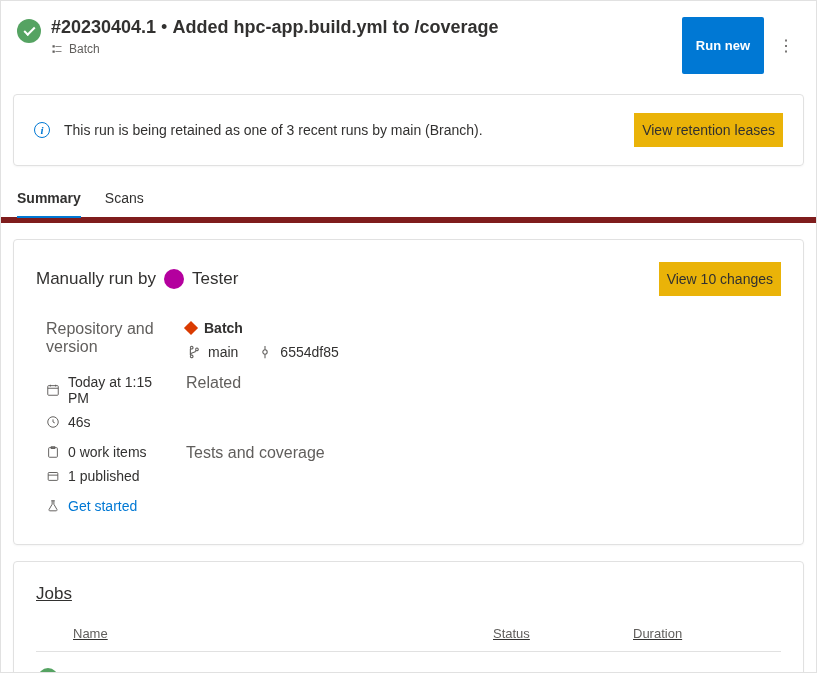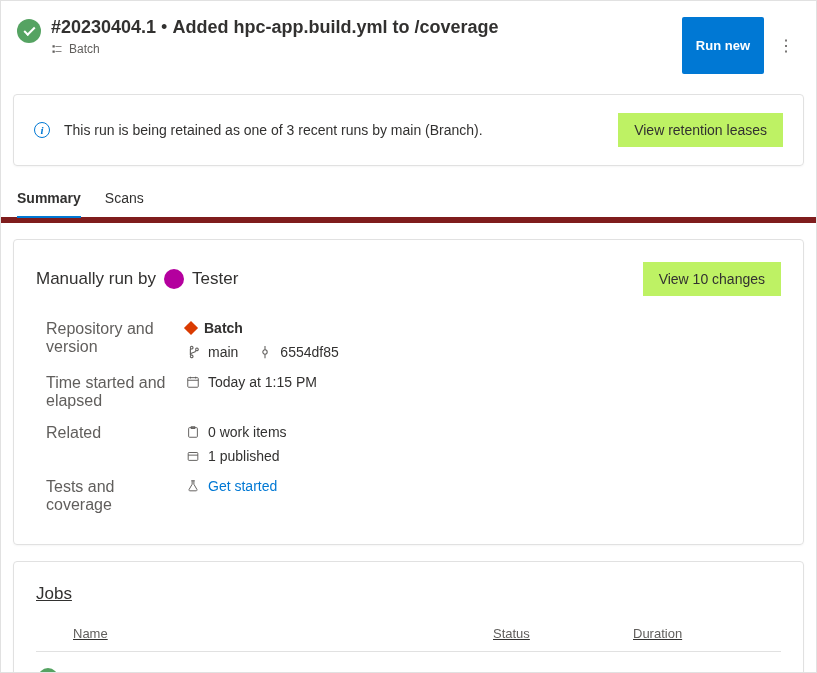--- a/index.html
+++ b/index.html
@@ -77,21 +77,21 @@
   }
   .info-icon {
     width: 16px; height: 16px; border: 1.5px solid #0078d4; border-radius: 50%;
     display: flex; align-items: center; justify-content: center;
     color: #0078d4; font-style: italic; font-family: Georgia, serif;
     font-size: 11px; font-weight: 600;
     flex-shrink: 0;
   }
   .banner-text { flex: 1; }
   .btn-secondary {
-    background: #bef264; border: none; padding: 9px 16px;
+    background: #eab308; border: none; padding: 9px 8px;
     font-size: 14px; cursor: pointer; color: #323130;
   }
   .tabs {
     display: flex; gap: 24px; padding: 24px 16px 0 16px;
     border-bottom: 6px solid #7f1d1d;
   }
   .tab { padding-bottom: 10px; cursor: pointer; font-size: 14px; color: #323130; }
   .tab.active { font-weight: 600; border-bottom: 2px solid #0078d4; margin-bottom: -1px; }
   .card {
     margin: 16px 12px;
@@ -200,32 +200,40 @@
                 <circle cx="8" cy="8" r="2.5" fill="none" stroke="currentColor" stroke-width="1.2"></circle>
                 <line x1="8" y1="1" x2="8" y2="5.5" stroke="currentColor" stroke-width="1.2"></line>
                 <line x1="8" y1="10.5" x2="8" y2="15" stroke="currentColor" stroke-width="1.2"></line>
               </svg>
           </span>
           <span>6554df85</span>
         </span>
       </div>
     </div>
 
-    <div class="prop-label">Time started and elapsed</div>
     <div class="prop-val">
       <div class="val-row">
         <span class="ic">
           <svg width="14" height="14" viewBox="0 0 16 16">
               <rect x="2" y="3" width="12" height="11" rx="1" fill="none" stroke="currentColor" stroke-width="1.1"></rect>
               <line x1="2" y1="6" x2="14" y2="6" stroke="currentColor" stroke-width="1.1"></line>
               <line x1="5" y1="2" x2="5" y2="4" stroke="currentColor" stroke-width="1.1"></line>
               <line x1="11" y1="2" x2="11" y2="4" stroke="currentColor" stroke-width="1.1"></line>
             </svg>
         </span>
         <span>Today at 1:15 PM</span>
+      </div>
+      <div class="val-row">
+        <span class="ic">
+          <svg width="14" height="14" viewBox="0 0 16 16">
+              <circle cx="8" cy="8" r="6" fill="none" stroke="currentColor" stroke-width="1.1"></circle>
+              <path d="M8 5v3l2 1" fill="none" stroke="currentColor" stroke-width="1.1"></path>
+            </svg>
+        </span>
+        <span>46s</span>
       </div>
     </div>
 
     <div class="prop-label">Related</div>
     <div class="prop-val">
       <div class="val-row">
         <span class="ic">
           <svg width="14" height="14" viewBox="0 0 16 16">
               <rect x="3" y="3" width="10" height="11" rx="1" fill="none" stroke="currentColor" stroke-width="1.1"></rect>
               <rect x="6" y="2" width="4" height="2" fill="none" stroke="currentColor" stroke-width="1.1"></rect>

